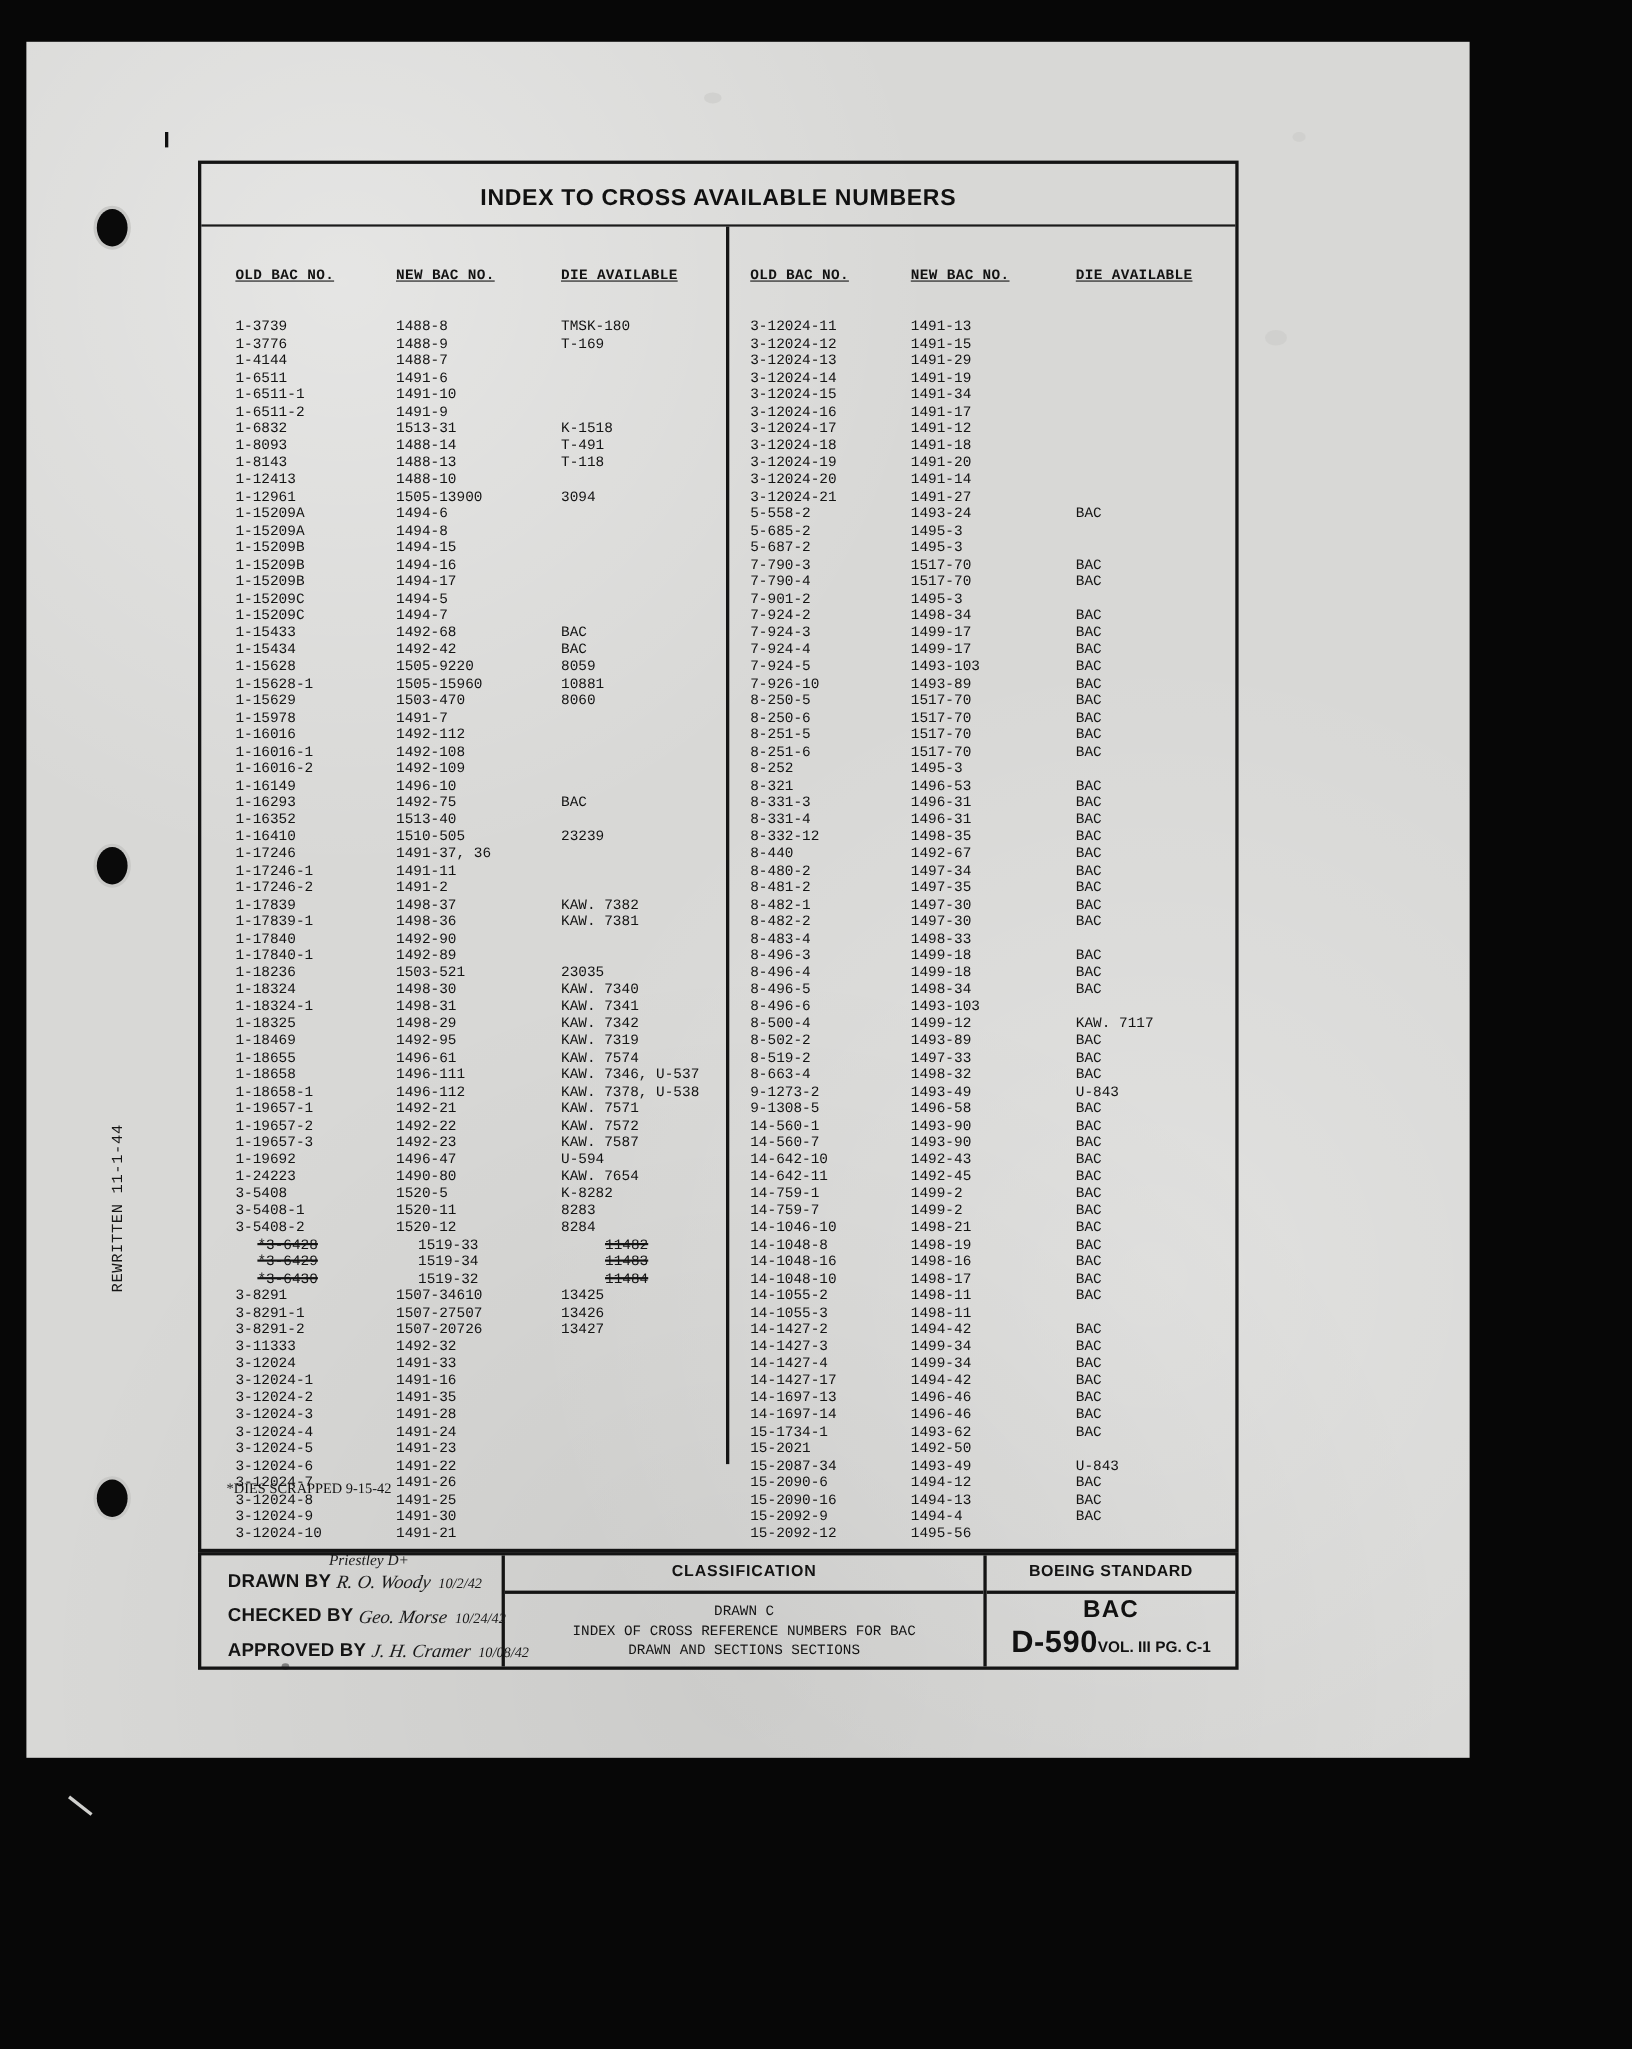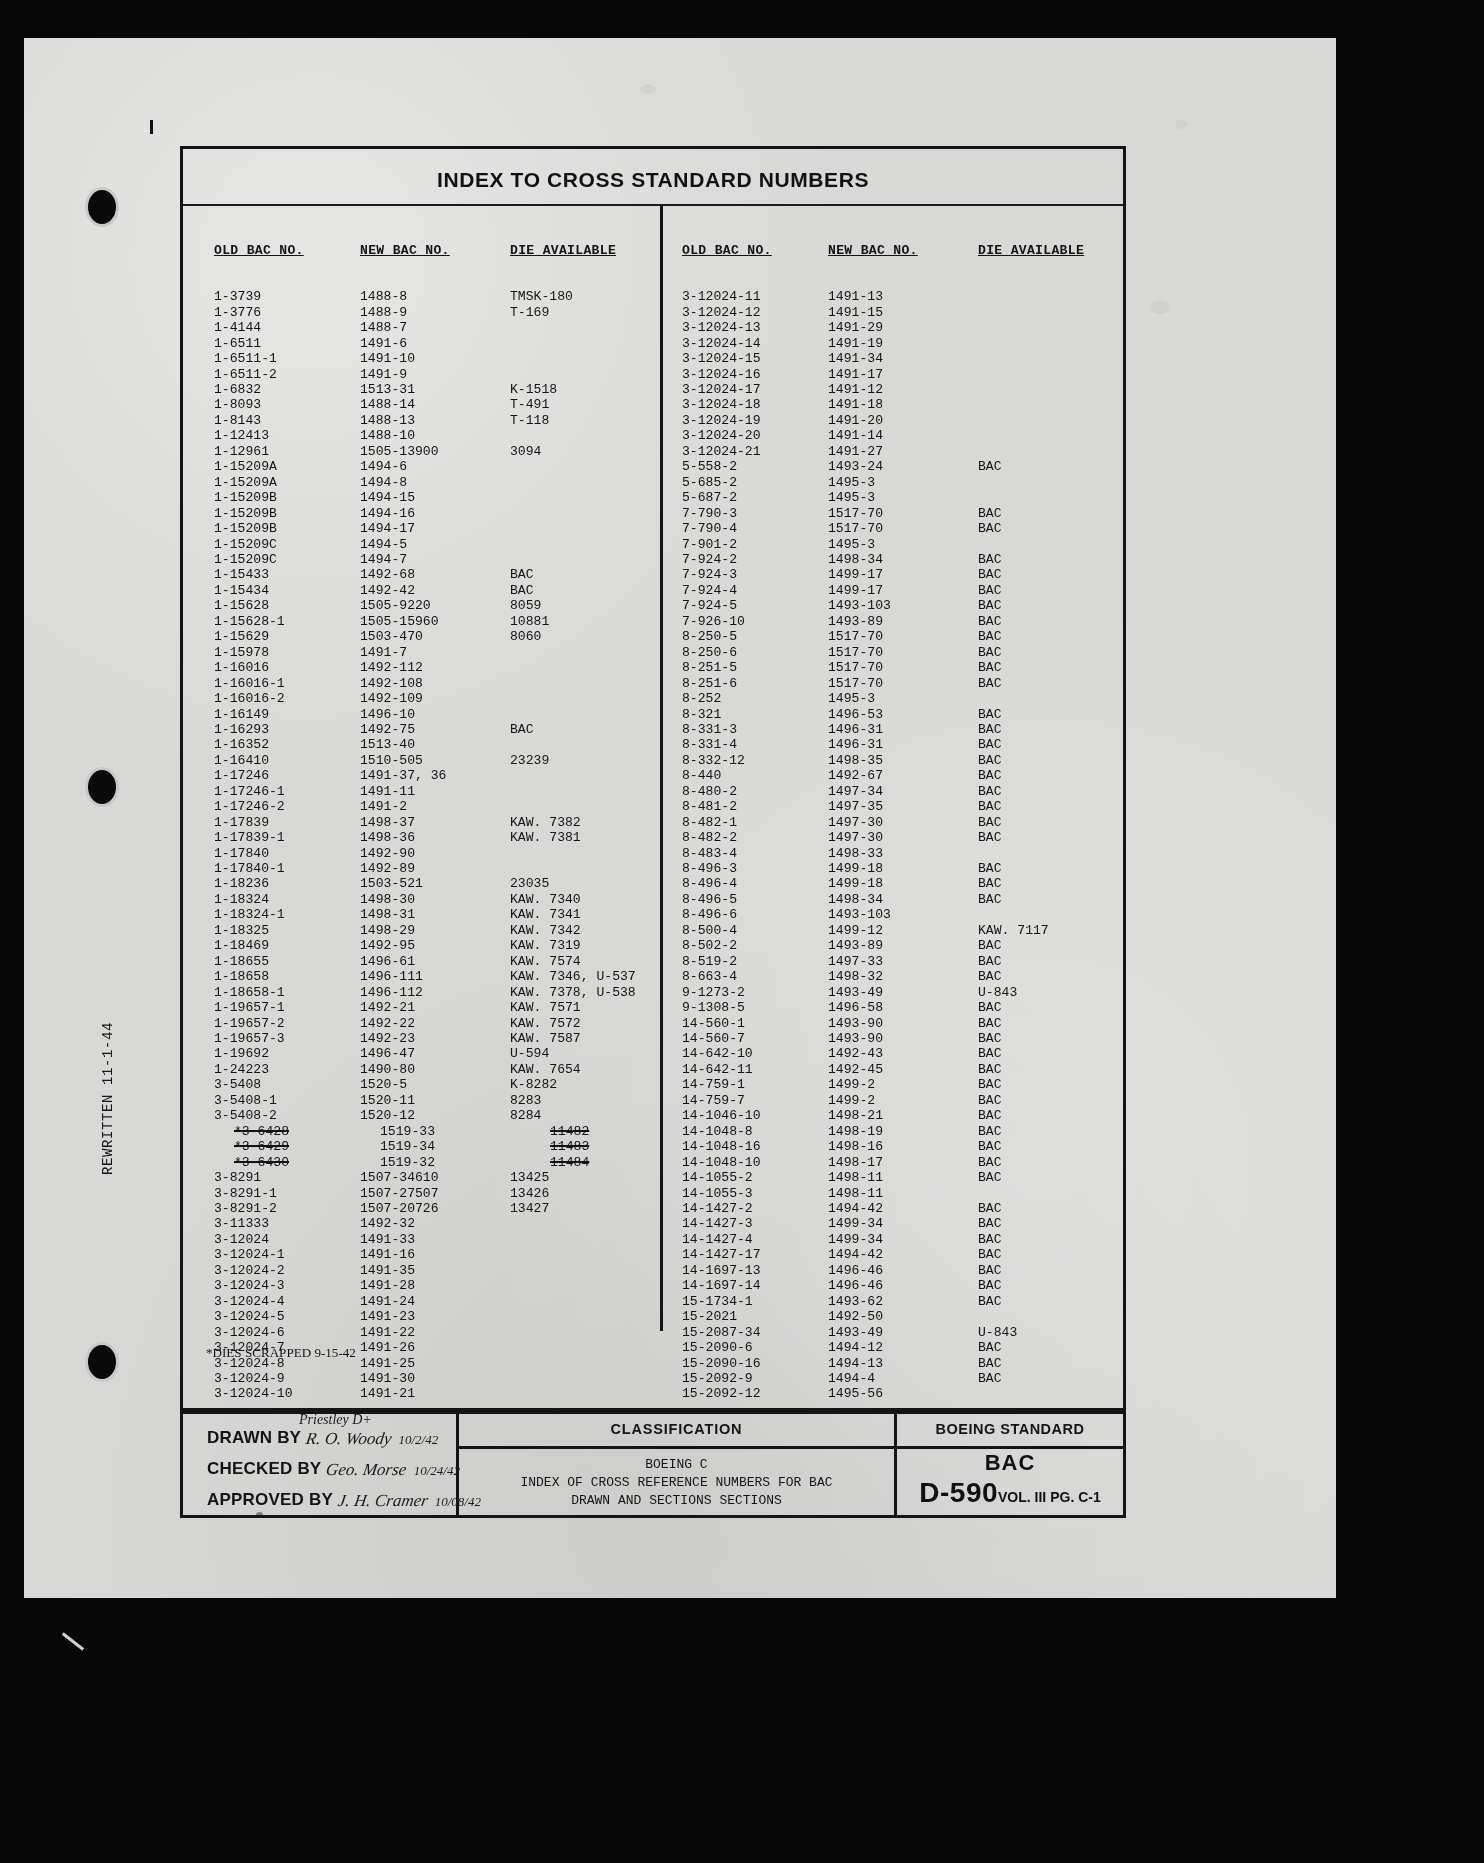--- a/index.html
+++ b/index.html
@@ -357,21 +357,21 @@
   <div id="tick-left"></div>
   <div id="tick-bottom"></div>
 
   <div class="speck" style="left:640px; top:84px; width:16px; height:10px;"></div>
   <div class="speck" style="left:1175px; top:120px; width:12px; height:9px;"></div>
   <div class="speck" style="left:1150px; top:300px; width:20px; height:14px;"></div>
   <div class="dark-speck" style="left:256px; top:1512px; width:7px; height:6px;"></div>
 
   <div id="drawing-border"></div>
 
-  <div id="sheet-title">INDEX TO CROSS STANDARD NUMBERS</div>
+  <div id="sheet-title">INDEX TO CROSS AVAILABLE NUMBERS</div>
   <div id="title-rule"></div>
   <div id="mid-divider"></div>
 
   <div class="table-block" id="left-table">
     <div class="hdr-row">
       <span class="c-old">OLD BAC NO.</span>
       <span class="c-new">NEW BAC NO.</span>
       <span class="c-die">DIE AVAILABLE</span>
     </div>
     <div id="left-rows"><div class="data-row"><span class="c-old">1-3739</span><span class="c-new">1488-8</span><span class="c-die">TMSK-180</span></div><div class="data-row"><span class="c-old">1-3776</span><span class="c-new">1488-9</span><span class="c-die">T-169</span></div><div class="data-row"><span class="c-old">1-4144</span><span class="c-new">1488-7</span><span class="c-die"></span></div><div class="data-row"><span class="c-old">1-6511</span><span class="c-new">1491-6</span><span class="c-die"></span></div><div class="data-row"><span class="c-old">1-6511-1</span><span class="c-new">1491-10</span><span class="c-die"></span></div><div class="data-row"><span class="c-old">1-6511-2</span><span class="c-new">1491-9</span><span class="c-die"></span></div><div class="data-row"><span class="c-old">1-6832</span><span class="c-new">1513-31</span><span class="c-die">K-1518</span></div><div class="data-row"><span class="c-old">1-8093</span><span class="c-new">1488-14</span><span class="c-die">T-491</span></div><div class="data-row"><span class="c-old">1-8143</span><span class="c-new">1488-13</span><span class="c-die">T-118</span></div><div class="data-row"><span class="c-old">1-12413</span><span class="c-new">1488-10</span><span class="c-die"></span></div><div class="data-row"><span class="c-old">1-12961</span><span class="c-new">1505-13900</span><span class="c-die">3094</span></div><div class="data-row"><span class="c-old">1-15209A</span><span class="c-new">1494-6</span><span class="c-die"></span></div><div class="data-row"><span class="c-old">1-15209A</span><span class="c-new">1494-8</span><span class="c-die"></span></div><div class="data-row"><span class="c-old">1-15209B</span><span class="c-new">1494-15</span><span class="c-die"></span></div><div class="data-row"><span class="c-old">1-15209B</span><span class="c-new">1494-16</span><span class="c-die"></span></div><div class="data-row"><span class="c-old">1-15209B</span><span class="c-new">1494-17</span><span class="c-die"></span></div><div class="data-row"><span class="c-old">1-15209C</span><span class="c-new">1494-5</span><span class="c-die"></span></div><div class="data-row"><span class="c-old">1-15209C</span><span class="c-new">1494-7</span><span class="c-die"></span></div><div class="data-row"><span class="c-old">1-15433</span><span class="c-new">1492-68</span><span class="c-die">BAC</span></div><div class="data-row"><span class="c-old">1-15434</span><span class="c-new">1492-42</span><span class="c-die">BAC</span></div><div class="data-row"><span class="c-old">1-15628</span><span class="c-new">1505-9220</span><span class="c-die">8059</span></div><div class="data-row"><span class="c-old">1-15628-1</span><span class="c-new">1505-15960</span><span class="c-die">10881</span></div><div class="data-row"><span class="c-old">1-15629</span><span class="c-new">1503-470</span><span class="c-die">8060</span></div><div class="data-row"><span class="c-old">1-15978</span><span class="c-new">1491-7</span><span class="c-die"></span></div><div class="data-row"><span class="c-old">1-16016</span><span class="c-new">1492-112</span><span class="c-die"></span></div><div class="data-row"><span class="c-old">1-16016-1</span><span class="c-new">1492-108</span><span class="c-die"></span></div><div class="data-row"><span class="c-old">1-16016-2</span><span class="c-new">1492-109</span><span class="c-die"></span></div><div class="data-row"><span class="c-old">1-16149</span><span class="c-new">1496-10</span><span class="c-die"></span></div><div class="data-row"><span class="c-old">1-16293</span><span class="c-new">1492-75</span><span class="c-die">BAC</span></div><div class="data-row"><span class="c-old">1-16352</span><span class="c-new">1513-40</span><span class="c-die"></span></div><div class="data-row"><span class="c-old">1-16410</span><span class="c-new">1510-505</span><span class="c-die">23239</span></div><div class="data-row"><span class="c-old">1-17246</span><span class="c-new">1491-37, 36</span><span class="c-die"></span></div><div class="data-row"><span class="c-old">1-17246-1</span><span class="c-new">1491-11</span><span class="c-die"></span></div><div class="data-row"><span class="c-old">1-17246-2</span><span class="c-new">1491-2</span><span class="c-die"></span></div><div class="data-row"><span class="c-old">1-17839</span><span class="c-new">1498-37</span><span class="c-die">KAW. 7382</span></div><div class="data-row"><span class="c-old">1-17839-1</span><span class="c-new">1498-36</span><span class="c-die">KAW. 7381</span></div><div class="data-row"><span class="c-old">1-17840</span><span class="c-new">1492-90</span><span class="c-die"></span></div><div class="data-row"><span class="c-old">1-17840-1</span><span class="c-new">1492-89</span><span class="c-die"></span></div><div class="data-row"><span class="c-old">1-18236</span><span class="c-new">1503-521</span><span class="c-die">23035</span></div><div class="data-row"><span class="c-old">1-18324</span><span class="c-new">1498-30</span><span class="c-die">KAW. 7340</span></div><div class="data-row"><span class="c-old">1-18324-1</span><span class="c-new">1498-31</span><span class="c-die">KAW. 7341</span></div><div class="data-row"><span class="c-old">1-18325</span><span class="c-new">1498-29</span><span class="c-die">KAW. 7342</span></div><div class="data-row"><span class="c-old">1-18469</span><span class="c-new">1492-95</span><span class="c-die">KAW. 7319</span></div><div class="data-row"><span class="c-old">1-18655</span><span class="c-new">1496-61</span><span class="c-die">KAW. 7574</span></div><div class="data-row"><span class="c-old">1-18658</span><span class="c-new">1496-111</span><span class="c-die">KAW. 7346, U-537</span></div><div class="data-row"><span class="c-old">1-18658-1</span><span class="c-new">1496-112</span><span class="c-die">KAW. 7378, U-538</span></div><div class="data-row"><span class="c-old">1-19657-1</span><span class="c-new">1492-21</span><span class="c-die">KAW. 7571</span></div><div class="data-row"><span class="c-old">1-19657-2</span><span class="c-new">1492-22</span><span class="c-die">KAW. 7572</span></div><div class="data-row"><span class="c-old">1-19657-3</span><span class="c-new">1492-23</span><span class="c-die">KAW. 7587</span></div><div class="data-row"><span class="c-old">1-19692</span><span class="c-new">1496-47</span><span class="c-die">U-594</span></div><div class="data-row"><span class="c-old">1-24223</span><span class="c-new">1490-80</span><span class="c-die">KAW. 7654</span></div><div class="data-row"><span class="c-old">3-5408</span><span class="c-new">1520-5</span><span class="c-die">K-8282</span></div><div class="data-row"><span class="c-old">3-5408-1</span><span class="c-new">1520-11</span><span class="c-die">8283</span></div><div class="data-row"><span class="c-old">3-5408-2</span><span class="c-new">1520-12</span><span class="c-die">8284</span></div><div class="data-row"><span class="c-old strike">*3-6428</span><span class="c-new">1519-33</span><span class="c-die strike">11482</span></div><div class="data-row"><span class="c-old strike">*3-6429</span><span class="c-new">1519-34</span><span class="c-die strike">11483</span></div><div class="data-row"><span class="c-old strike">*3-6430</span><span class="c-new">1519-32</span><span class="c-die strike">11484</span></div><div class="data-row"><span class="c-old">3-8291</span><span class="c-new">1507-34610</span><span class="c-die">13425</span></div><div class="data-row"><span class="c-old">3-8291-1</span><span class="c-new">1507-27507</span><span class="c-die">13426</span></div><div class="data-row"><span class="c-old">3-8291-2</span><span class="c-new">1507-20726</span><span class="c-die">13427</span></div><div class="data-row"><span class="c-old">3-11333</span><span class="c-new">1492-32</span><span class="c-die"></span></div><div class="data-row"><span class="c-old">3-12024</span><span class="c-new">1491-33</span><span class="c-die"></span></div><div class="data-row"><span class="c-old">3-12024-1</span><span class="c-new">1491-16</span><span class="c-die"></span></div><div class="data-row"><span class="c-old">3-12024-2</span><span class="c-new">1491-35</span><span class="c-die"></span></div><div class="data-row"><span class="c-old">3-12024-3</span><span class="c-new">1491-28</span><span class="c-die"></span></div><div class="data-row"><span class="c-old">3-12024-4</span><span class="c-new">1491-24</span><span class="c-die"></span></div><div class="data-row"><span class="c-old">3-12024-5</span><span class="c-new">1491-23</span><span class="c-die"></span></div><div class="data-row"><span class="c-old">3-12024-6</span><span class="c-new">1491-22</span><span class="c-die"></span></div><div class="data-row"><span class="c-old">3-12024-7</span><span class="c-new">1491-26</span><span class="c-die"></span></div><div class="data-row"><span class="c-old">3-12024-8</span><span class="c-new">1491-25</span><span class="c-die"></span></div><div class="data-row"><span class="c-old">3-12024-9</span><span class="c-new">1491-30</span><span class="c-die"></span></div><div class="data-row"><span class="c-old">3-12024-10</span><span class="c-new">1491-21</span><span class="c-die"></span></div></div>
@@ -408,21 +408,21 @@
         <span class="sig-label">APPROVED BY</span>
         <span class="sig-script">J. H. Cramer</span>
         <span class="sig-date">10/08/42</span>
       </div>
     </div>
 
     <div id="tb-classification">
       <div id="classification-label">CLASSIFICATION</div>
       <div id="classification-rule"></div>
       <div id="classification-body">
-        <div>BOEING C</div>
+        <div>DRAWN C</div>
         <div>INDEX OF CROSS REFERENCE NUMBERS FOR BAC</div>
         <div>DRAWN AND SECTIONS SECTIONS</div>
       </div>
     </div>
 
     <div id="tb-standard">
       <div id="standard-label">BOEING STANDARD</div>
       <div id="standard-rule"></div>
       <div id="standard-bac">BAC</div>
       <div id="standard-doc">

